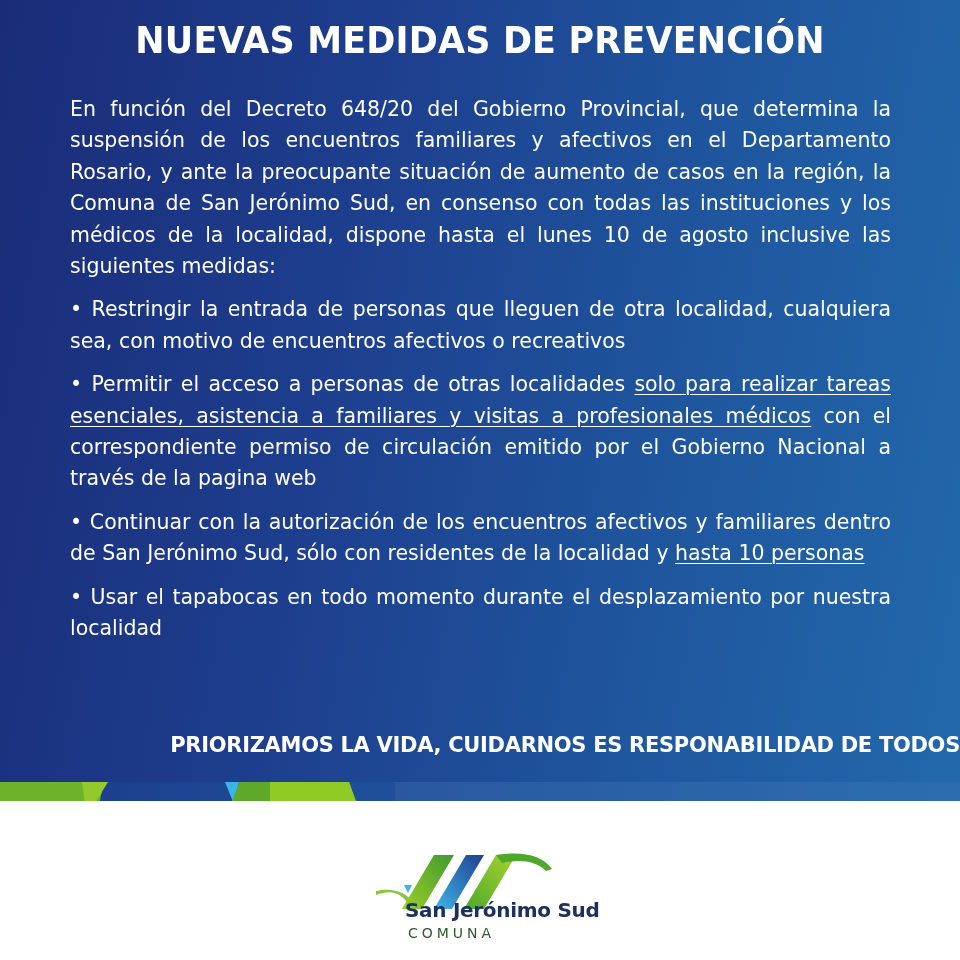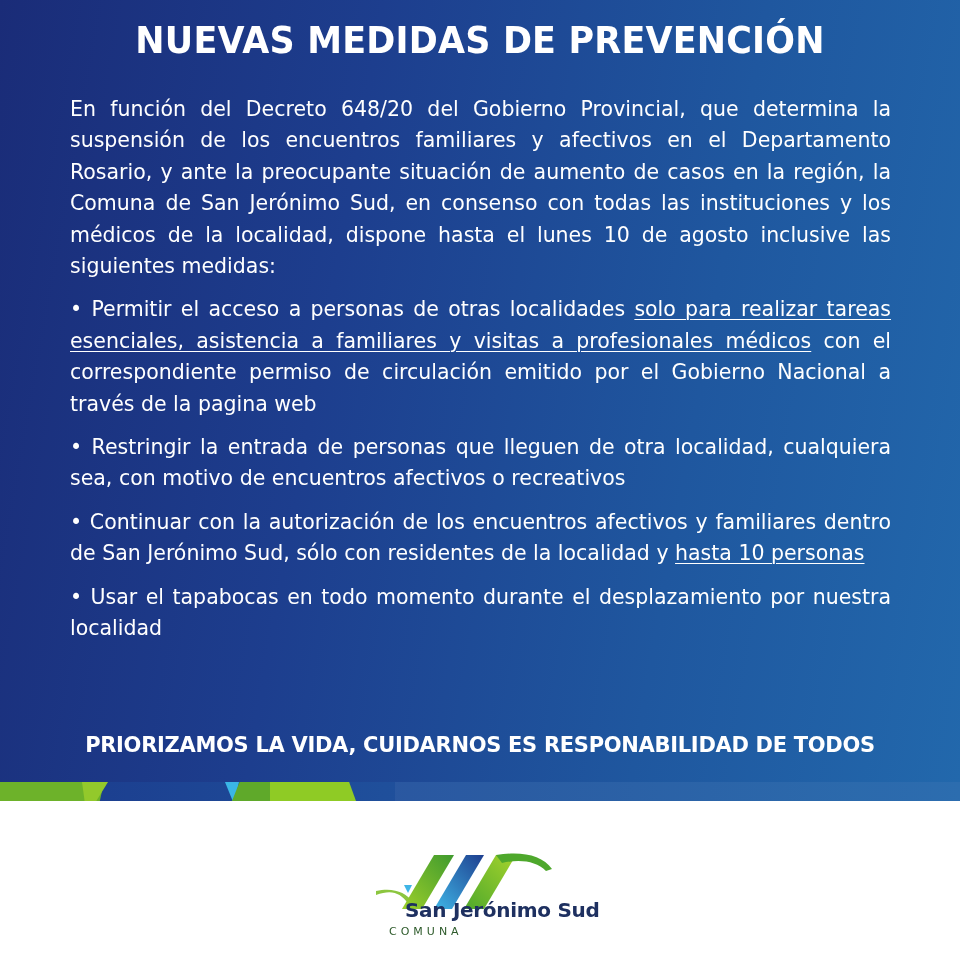--- a/index.html
+++ b/index.html
@@ -10,50 +10,50 @@
 
   .title { position: absolute; left: 0; top: 18px; width: 960px; text-align: center;
     color: #ffffff; font-weight: bold; font-size: 38px; letter-spacing: 0.2px;
     font-family: "DejaVu Sans", "Liberation Sans", sans-serif; transform: scaleX(0.92); transform-origin: center; }
 
   .body-text { position: absolute; left: 58px; top: 82px; width: 845px; color: #ffffff;
     font-family: "DejaVu Sans", "Liberation Sans", sans-serif; font-size: 20.5px; line-height: 31.4px; }
   .body-text p { margin: 12px; text-align: justify; text-align-last: left; }
   .u { text-decoration: underline; text-underline-offset: 3px; text-decoration-thickness: 1px; }
 
-  .closing { position: absolute; left: 0; top: 733px; width: 960px; text-align: center; color: #ffffff;
+  .closing { position: absolute; left: 0; top: 733px; width: 960px; text-align: right; color: #ffffff;
     font-weight: bold; font-size: 21px; font-family: "DejaVu Sans", "Liberation Sans", sans-serif; letter-spacing: -0.3px; }
 
   .stripe { position: absolute; left: 0; top: 782px; width: 960px; height: 19px;
     background: linear-gradient(90deg, #1b3a8c 0%, #1f4f9b 40%, #2166ab 100%); overflow: hidden; }
   .seg { position: absolute; top: 0; height: 19px; }
 
   .logo { position: absolute; left: 372px; top: 826px; width: 216px; height: 118px; }
   .logo-name { position: absolute; left: 385px; top: 898px; color: #1e3060; font-weight: bold; font-size: 20px;
     font-family: "DejaVu Sans", "Liberation Sans", sans-serif; letter-spacing: -0.3px; margin-left: 20px; }
-  .logo-sub { position: absolute; left: 389px; top: 925px; color: #2d5a2a; font-size: 11px; letter-spacing: 4px;
+  .logo-sub { position: absolute; left: 408px; top: 925px; color: #2d5a2a; font-size: 14px; letter-spacing: 4px;
     font-family: "DejaVu Sans", "Liberation Sans", sans-serif; }
 </style>
 </head>
 <body>
 
 <div class="poster">
   <div class="title">NUEVAS MEDIDAS DE PREVENCIÓN</div>
 
   <div class="body-text">
     <p>En función del Decreto 648/20 del Gobierno Provincial, que determina la suspensión de los encuentros familiares y afectivos en el Departamento Rosario, y ante la preocupante situación de aumento de casos en la región, la Comuna de San Jerónimo Sud, en consenso con todas las instituciones y los médicos de la localidad, dispone hasta el lunes 10 de agosto inclusive las siguientes medidas:</p>
 
     <p>
       <span>•</span>
-      <span>Permitir el acceso a personas de otras localidades </span><span class="u">solo para realizar tareas esenciales, asistencia a familiares y visitas a profesionales médicos</span><span> con el correspondiente permiso de circulación emitido por el Gobierno Nacional a través de la pagina web</span>
+      <span>Restringir la entrada de personas que lleguen de otra localidad, cualquiera sea, con motivo de encuentros afectivos o recreativos</span>
     </p>
 
     <p>
       <span>•</span>
-      <span>Restringir la entrada de personas que lleguen de otra localidad, cualquiera sea, con motivo de encuentros afectivos o recreativos</span>
+      <span>Permitir el acceso a personas de otras localidades </span><span class="u">solo para realizar tareas esenciales, asistencia a familiares y visitas a profesionales médicos</span><span> con el correspondiente permiso de circulación emitido por el Gobierno Nacional a través de la pagina web</span>
     </p>
 
     <p>
       <span>•</span>
       <span>Continuar con la autorización de los encuentros afectivos y familiares dentro de San Jerónimo Sud, sólo con residentes de la localidad y </span><span class="u">hasta 10 personas</span>
     </p>
 
 
     <p>
       <span>•</span>

